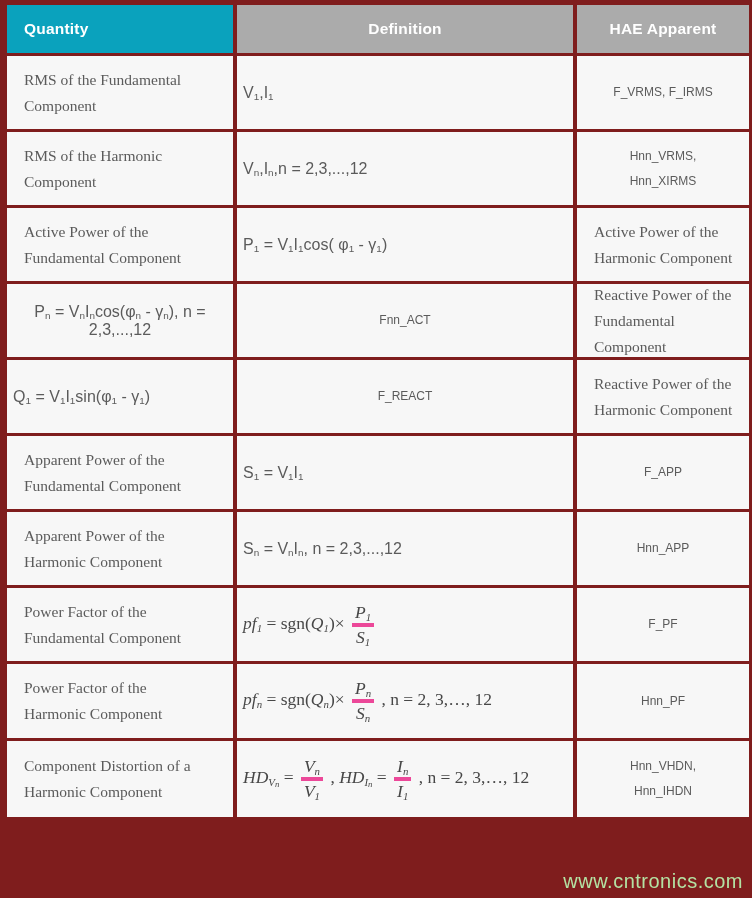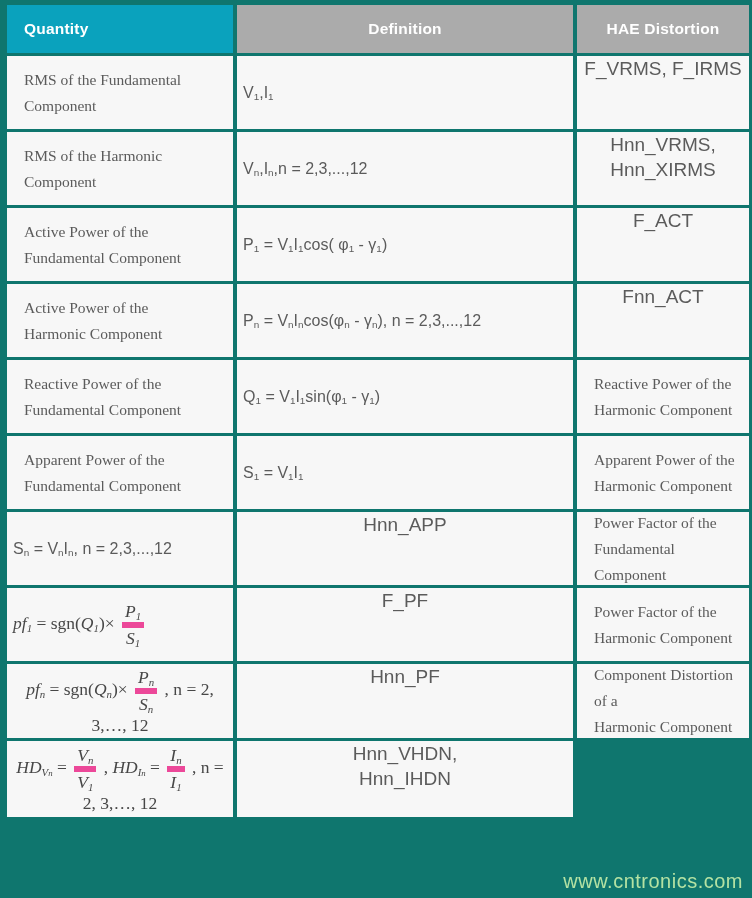--- a/index.html
+++ b/index.html
@@ -1,49 +1,49 @@
 <!DOCTYPE html>
 <html><head>
 <meta charset="utf-8">
 <style>
   html,body{margin:0;padding:0;background:#ffffff;}
   body{width:752px;height:898px;font-family:"Liberation Sans",sans-serif;}
-  .page{position:relative;width:752px;height:898px;overflow:hidden;background:#0f766e;}
+  .page{position:relative;width:752px;height:898px;overflow:hidden;background:#7f1d1d;}
   .table{
     position:absolute;left:7px;top:5px;width:742px;
     display:grid;
     grid-template-columns:226px 336px 172px;
     grid-template-rows:48px 73px 73px 73px 73px 73px 73px 73px 73px 74px 76px 74px;
     column-gap:4px;row-gap:3px;
   }
   .hcell{display:flex;align-items:center;color:#ffffff;font-weight:bold;font-size:15.5px;letter-spacing:0.2px;}
   .h-quantity{background:#0aa2bd;padding-left:17px;}
   .h-def,.h-reg{background:#ababab;justify-content:center;}
   .cell{background:#f7f7f7;color:#5b5b5b;}
   .qcell{display:flex;flex-direction:column;justify-content:center;padding-left:17px;padding-right:6px;font-size:15.5px;line-height:26px;font-family:Liberation Serif, serif;}
   .dcell{display:flex;align-items:center;justify-content:flex-start;text-align:center;font-size:16px;padding:0 6px;}
-  .rcell{display:flex;flex-direction:column;align-items:center;justify-content:flex-start;font-size:19px;line-height:25px;text-align:center;}
+  .rcell{display:flex;flex-direction:column;align-items:center;justify-content:center;font-size:12px;line-height:25px;text-align:center;}
   sub{font-size:0.62em;line-height:0;position:relative;vertical-align:baseline;bottom:-0.28em;}
   .sub2{font-size:0.5em;line-height:0;position:relative;vertical-align:baseline;bottom:-0.45em;}
   .serif{font-family:Liberation Serif, serif;font-size:17.5px;color:#474747;}
   .serif i{font-style:italic;}
   .serif sub,.serif .sub2{font-style:italic;}
   .frac{display:inline-flex;flex-direction:column;align-items:center;vertical-align:middle;margin:0 3px;line-height:1.2;}
-  .frac .num{border-bottom:6px solid #ec4899;padding:0 3px;}
+  .frac .num{border-bottom:4px solid #ec4899;padding:0 3px;}
   .frac .den{padding:0 3px;}
   .watermark{position:absolute;right:9px;bottom:5px;font-size:20px;color:#b4e2a3;letter-spacing:0.5px;}
 </style>
 </head>
 <body>
 
 <div class="page">
   <div class="table">
     <div class="hcell h-quantity">Quantity</div>
     <div class="hcell h-def">Definition</div>
-    <div class="hcell h-reg">HAE Distortion</div>
+    <div class="hcell h-reg">HAE Apparent</div>
 
   <div class="cell qcell">
         <div>RMS of the Fundamental</div>
         <div>Component</div>
       </div>
       <div class="cell dcell">
         <span>V<sub>1</sub>,I<sub>1</sub></span>
       </div>
       <div class="cell rcell">
         <div>F_VRMS, F_IRMS</div>
@@ -59,50 +59,53 @@
         <div>Hnn_VRMS,</div>
         <div>Hnn_XIRMS</div>
       </div>
       <div class="cell qcell">
         <div>Active Power of the</div>
         <div>Fundamental Component</div>
       </div>
       <div class="cell dcell">
         <span>P<sub>1</sub> = V<sub>1</sub>I<sub>1</sub>cos( φ<sub>1</sub> - γ<sub>1</sub>)</span>
       </div>
-      <div class="cell rcell">
-        <div>F_ACT</div>
-      </div>
       <div class="cell qcell">
         <div>Active Power of the</div>
         <div>Harmonic Component</div>
       </div>
       <div class="cell dcell">
         <span>P<sub>n</sub> = V<sub>n</sub>I<sub>n</sub>cos(φ<sub>n</sub> - γ<sub>n</sub>), n = 2,3,...,12</span>
       </div>
       <div class="cell rcell">
         <div>Fnn_ACT</div>
       </div>
       <div class="cell qcell">
         <div>Reactive Power of the</div>
         <div>Fundamental Component</div>
       </div>
       <div class="cell dcell">
         <span>Q<sub>1</sub> = V<sub>1</sub>I<sub>1</sub>sin(φ<sub>1</sub> - γ<sub>1</sub>)</span>
       </div>
+      <div class="cell rcell">
+        <div>F_REACT</div>
+      </div>
       <div class="cell qcell">
         <div>Reactive Power of the</div>
         <div>Harmonic Component</div>
       </div>
       <div class="cell qcell">
         <div>Apparent Power of the</div>
         <div>Fundamental Component</div>
       </div>
       <div class="cell dcell">
         <span>S<sub>1</sub> = V<sub>1</sub>I<sub>1</sub></span>
+      </div>
+      <div class="cell rcell">
+        <div>F_APP</div>
       </div>
       <div class="cell qcell">
         <div>Apparent Power of the</div>
         <div>Harmonic Component</div>
       </div>
       <div class="cell dcell">
         <span>S<sub>n</sub> = V<sub>n</sub>I<sub>n</sub>, n = 2,3,...,12</span>
       </div>
       <div class="cell rcell">
         <div>Hnn_APP</div>

